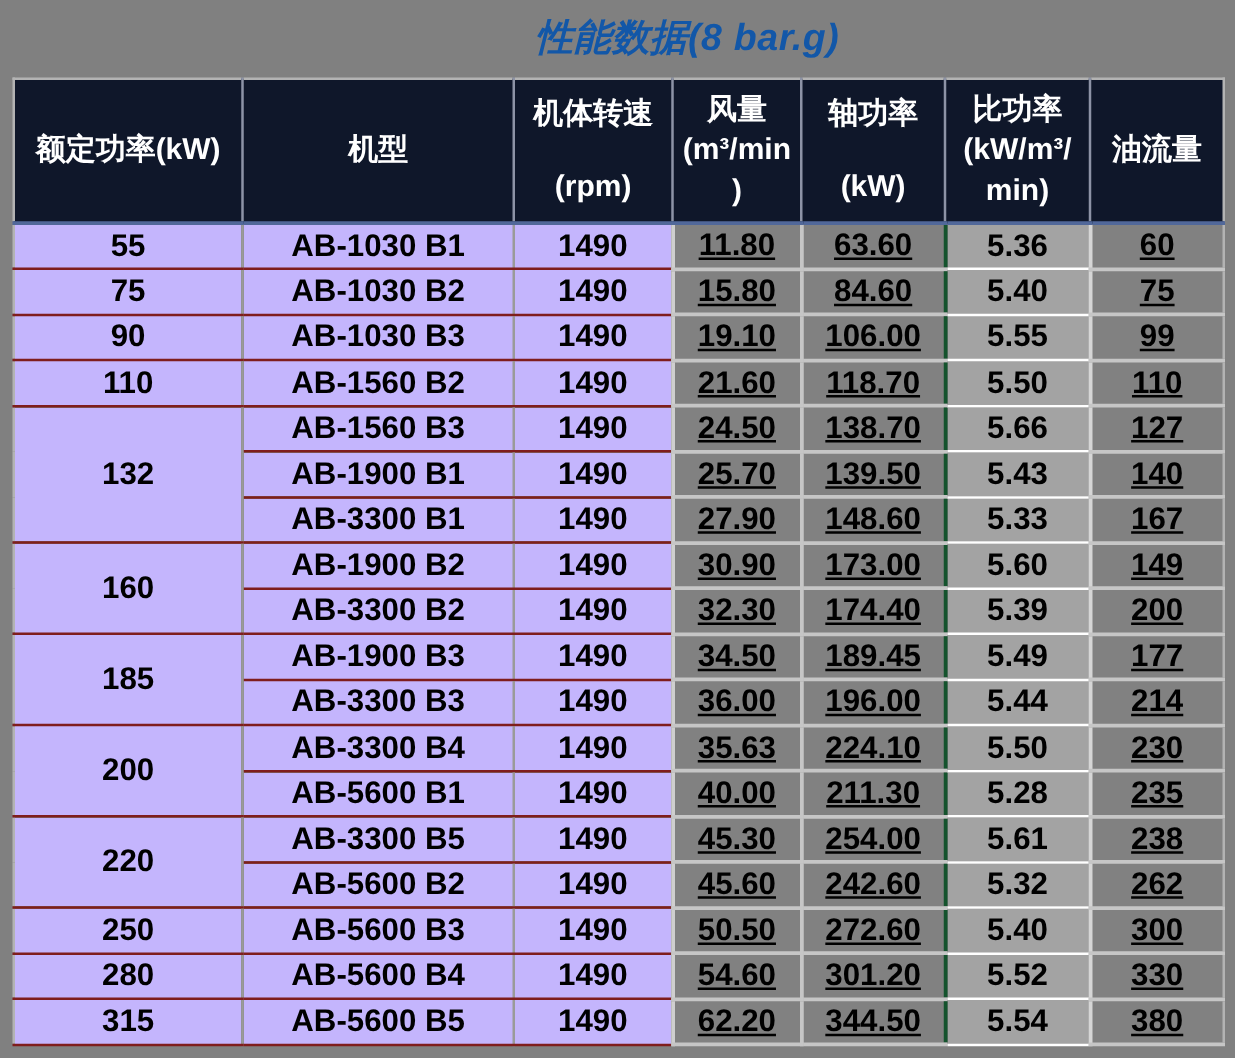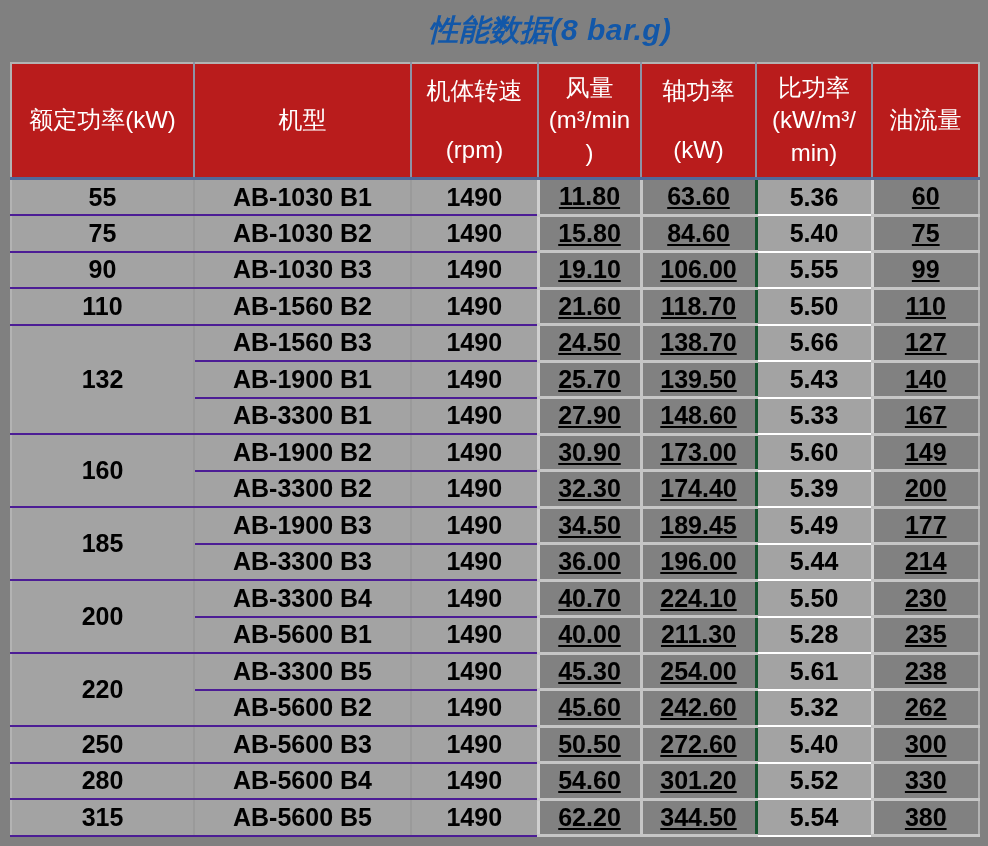--- a/index.html
+++ b/index.html
@@ -20,23 +20,23 @@
     font-style:italic;
   }
   table{
     border-collapse:collapse;
     table-layout:fixed;
     width:968px;
     margin:11px 0 0 10px;
     border:2px solid #b3b3b3;
   }
   th{
-    background:#b91c1c;
+    background:#0f172a;
     color:#ffffff;
-    font-weight:normal;
+    font-weight:bold;
     font-size:24px;
     height:113px;
     padding:0;
     vertical-align:middle;
     border-right:2px solid #8d93a6;
     border-bottom:3px solid #51689a;
   }
   th:last-child{border-right:none;}
   .th-inner{
     display:flex;
@@ -51,22 +51,22 @@
     vertical-align:middle;
     font-size:25px;
     font-weight:bold;
     color:#000000;
     height:33.5px;
     padding:0;
     overflow:hidden;
     white-space:nowrap;
   }
   td.cA{
-    background:#a3a3a3;
-    border-bottom:2px solid #4c1d95;
+    background:#c4b5fd;
+    border-bottom:2px solid #7f1d1d;
     border-right:2px solid #9a9a9a;
   }
   td.cA.c3{border-right:none;margin-top:16px;}
   td.cB{
     background:#818181;
     border-bottom:3px solid #c6c6c6;
     text-decoration:underline;
   }
   td.c4{border-left:3px solid #cfcfcf;border-right:3px solid #c6c6c6;}
   td.c6{
@@ -229,21 +229,21 @@
       <td class="cA c3">1490</td>
       <td class="cB c4">36.00</td>
       <td class="cB c5">196.00</td>
       <td class="c6">5.44</td>
       <td class="cB c7">214</td>
     </tr>
     <tr>
       <td class="cA" rowspan="2">200</td>
       <td class="cA">AB-3300 B4</td>
       <td class="cA c3">1490</td>
-      <td class="cB c4">40.70</td>
+      <td class="cB c4">35.63</td>
       <td class="cB c5">224.10</td>
       <td class="c6">5.50</td>
       <td class="cB c7">230</td>
     </tr>
     <tr>
       <td class="cA">AB-5600 B1</td>
       <td class="cA c3">1490</td>
       <td class="cB c4">40.00</td>
       <td class="cB c5">211.30</td>
       <td class="c6">5.28</td>

